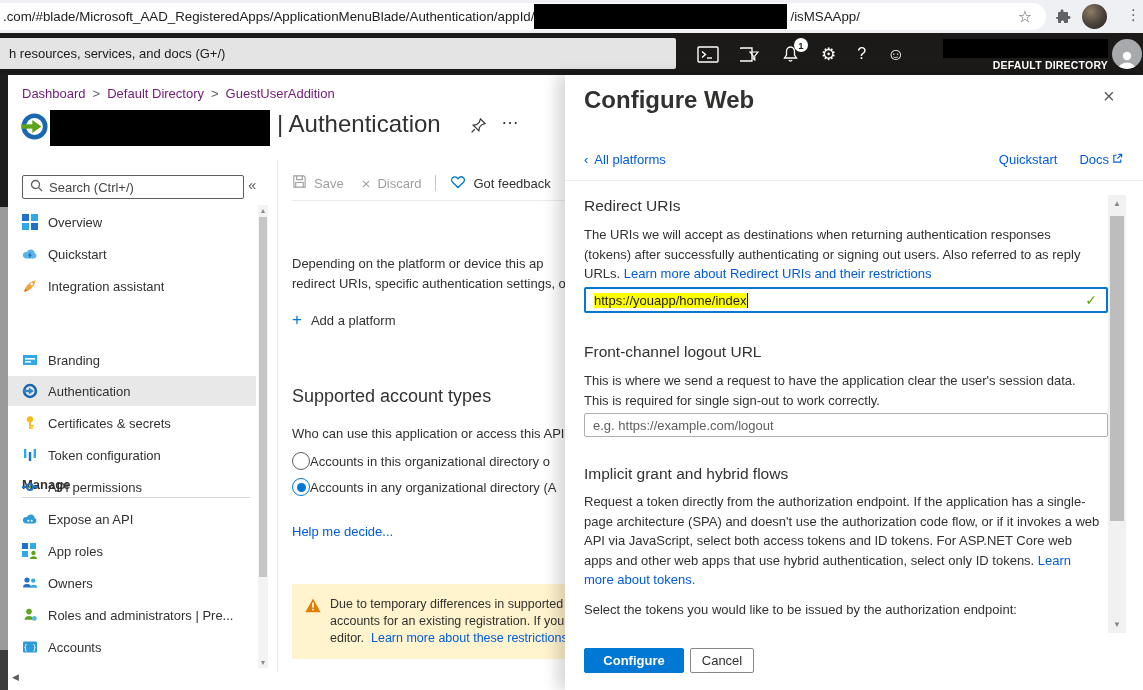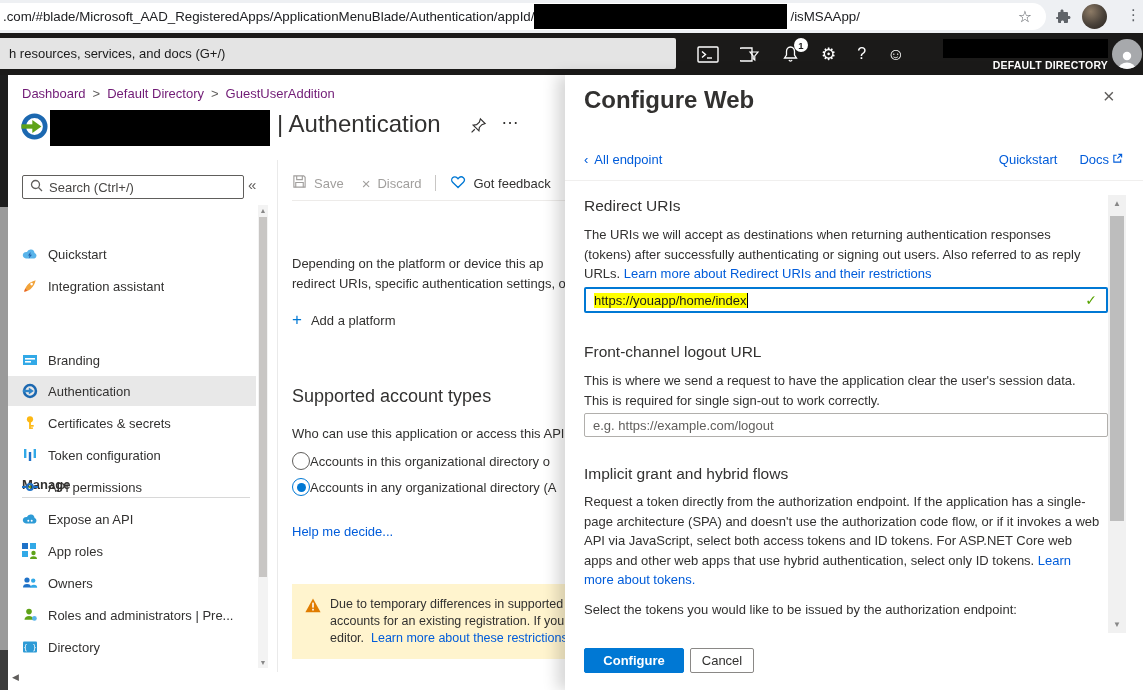--- a/index.html
+++ b/index.html
@@ -200,20 +200,31 @@
       <span class="mag">
         <svg width="13" height="13" viewBox="0 0 13 13">
             <circle cx="5.5" cy="5.5" r="4" fill="none" stroke="#605e5c" stroke-width="1.3"></circle>
             <path d="M8.5 8.5 L12 12" stroke="#605e5c" stroke-width="1.3"></path>
           </svg>
       </span>
       <input placeholder="Search (Ctrl+/)" style="">
     </div>
     <span class="sb-collapse">«</span>
 
+    <div class="sb-item" style="top:47px">
+      <span class="sb-ic">
+          <svg width="16" height="16" viewBox="0 0 16 16">
+            <rect width="7" height="7" fill="#1f72c8"></rect>
+            <rect x="9" width="7" height="7" fill="#32a9e7"></rect>
+            <rect y="9" width="7" height="7" fill="#32a9e7"></rect>
+            <rect x="9" y="9" width="7" height="7" fill="#1f72c8"></rect>
+          </svg>
+        </span>
+      <span class="sb-label">Overview</span>
+    </div>
     <div class="sb-item" style="top:79px">
       <span class="sb-ic">
           <svg width="16" height="16" viewBox="0 0 16 16">
             <path d="M4 12.5 a3.3 3.3 0 1 1 .9-6.5 A4 4 0 0 1 12.6 7 A2.9 2.9 0 0 1 12.4 12.5 Z" fill="#59b4ea"></path>
             <path d="M8.6 6 L6 9.4 h1.7 L6.8 12.6 L10 8.7 H8.2 Z" fill="#1f5fa8"></path>
           </svg>
         </span>
       <span class="sb-label">Quickstart</span>
     </div>
     <div class="sb-item" style="top:111px">
@@ -324,21 +335,21 @@
         </span>
       <span class="sb-label">Roles and administrators | Pre...</span>
     </div>
     <div class="sb-item" style="top:472px">
       <span class="sb-ic">
           <svg width="16" height="16" viewBox="0 0 16 16">
             <rect x="1" y="2.5" width="14" height="11" rx="1" fill="#2e9bd6"></rect>
             <text x="8" y="10.8" font-size="7.5" fill="#fff" text-anchor="middle" font-family="monospace">{ }</text>
           </svg>
         </span>
-      <span class="sb-label">Directory</span>
+      <span class="sb-label">Accounts</span>
     </div>
 
     <div class="sb-scroll">
       <span class="scroll-arrow" style="top:2px">▲</span>
       <div class="thumb"></div>
       <span class="scroll-arrow" style="bottom:2px">▼</span>
     </div>
     <span class="sb-hscroll">◀</span>
   </div>
   <div class="v-divider"></div>
@@ -405,21 +416,21 @@
       </div>
     </div>
   </div>
 
   <div class="panel">
     <div class="panel-title">Configure Web</div>
     <span class="panel-close">×</span>
 
     <a class="back-link link">
       <span>‹</span>
-      <span>All endpoint</span>
+      <span>All platforms</span>
     </a>
     <div class="panel-links">
       <a class="link">Quickstart</a>
       <span class="docs-wrap">
         <a class="link">Docs</a>
         <span>
           <svg width="11" height="11" viewBox="0 0 12 12" fill="none" stroke="#015cda" stroke-width="1.2">
               <path d="M5 2.5 H2 V10 H9.5 V7"></path>
               <path d="M7 1.5 H10.5 V5"></path>
               <path d="M10.3 1.7 L5.8 6.2"></path>

